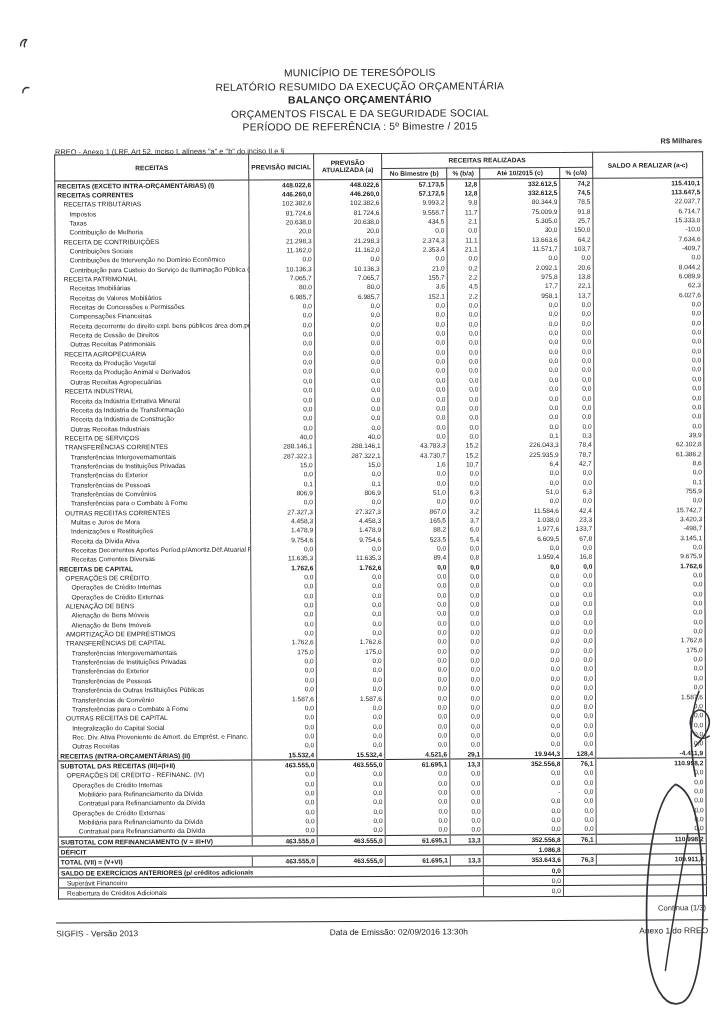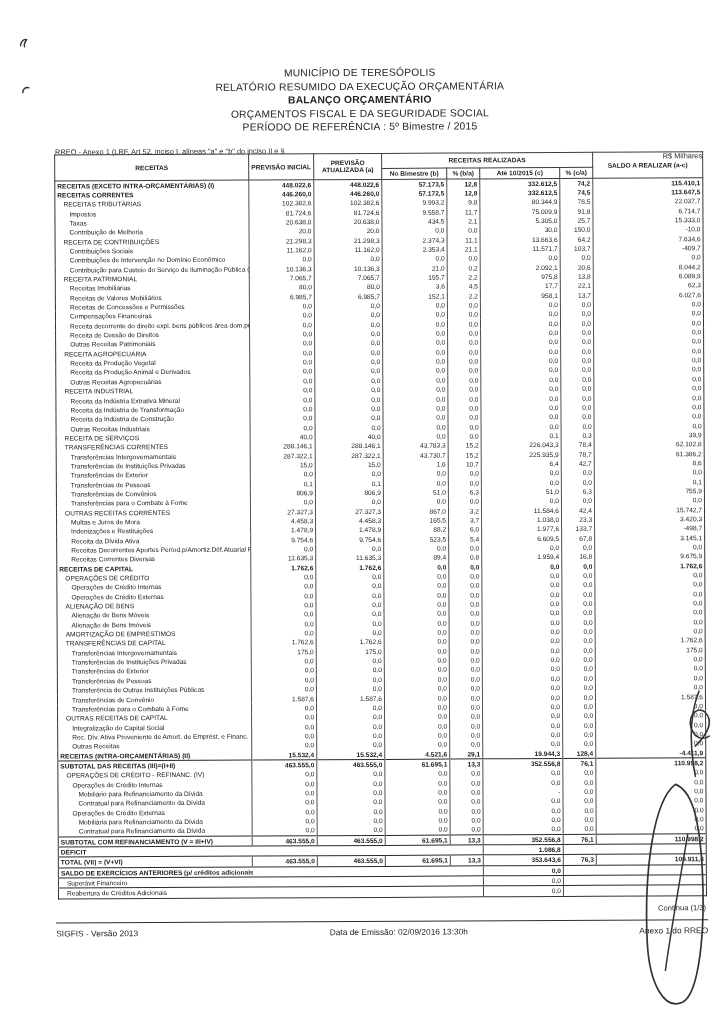--- a/index.html
+++ b/index.html
@@ -9,21 +9,21 @@
     font-family:"Liberation Sans", sans-serif;
   }
   .sheet{position:absolute;inset:0;transform:rotate(-0.3deg);transform-origin:50% 50%;}
   
   .titles{position:absolute;top:66px;left:0;width:100%;text-align:center;
     font-size:10.3px;line-height:13.5px;color:#242424;letter-spacing:.2px;font-weight:500;}
   .titles .t-bold{font-weight:700;}
   
   .meta-row{position:absolute;top:138px;left:56px;width:648px;font-size:7.4px;color:#2a2a2a;}
   .anexo-ref{position:absolute;left:1px;top:8px;white-space:nowrap;}
-  .unit{position:absolute;right:0;top:0;font-weight:400;margin-top:15px;}
+  .unit{position:absolute;right:0;top:0;font-weight:700;}
   
   table.tbl{position:absolute;top:153px;left:56px;width:648px;border-collapse:collapse;table-layout:fixed;}
   table.tbl{border:1.4px solid #333;}
   .tbl thead th{
     border:1px solid #3c3c3c;font-size:6.6px;line-height:7.6px;font-weight:600;
     text-align:center;vertical-align:middle;padding:1px 1px;color:#232323;
   }
   .tbl thead tr.h1 th{height:12px;}
   .tbl tbody td{
     font-size:6.6px;line-height:9.35px;height:9.35px;padding:0 2px;

